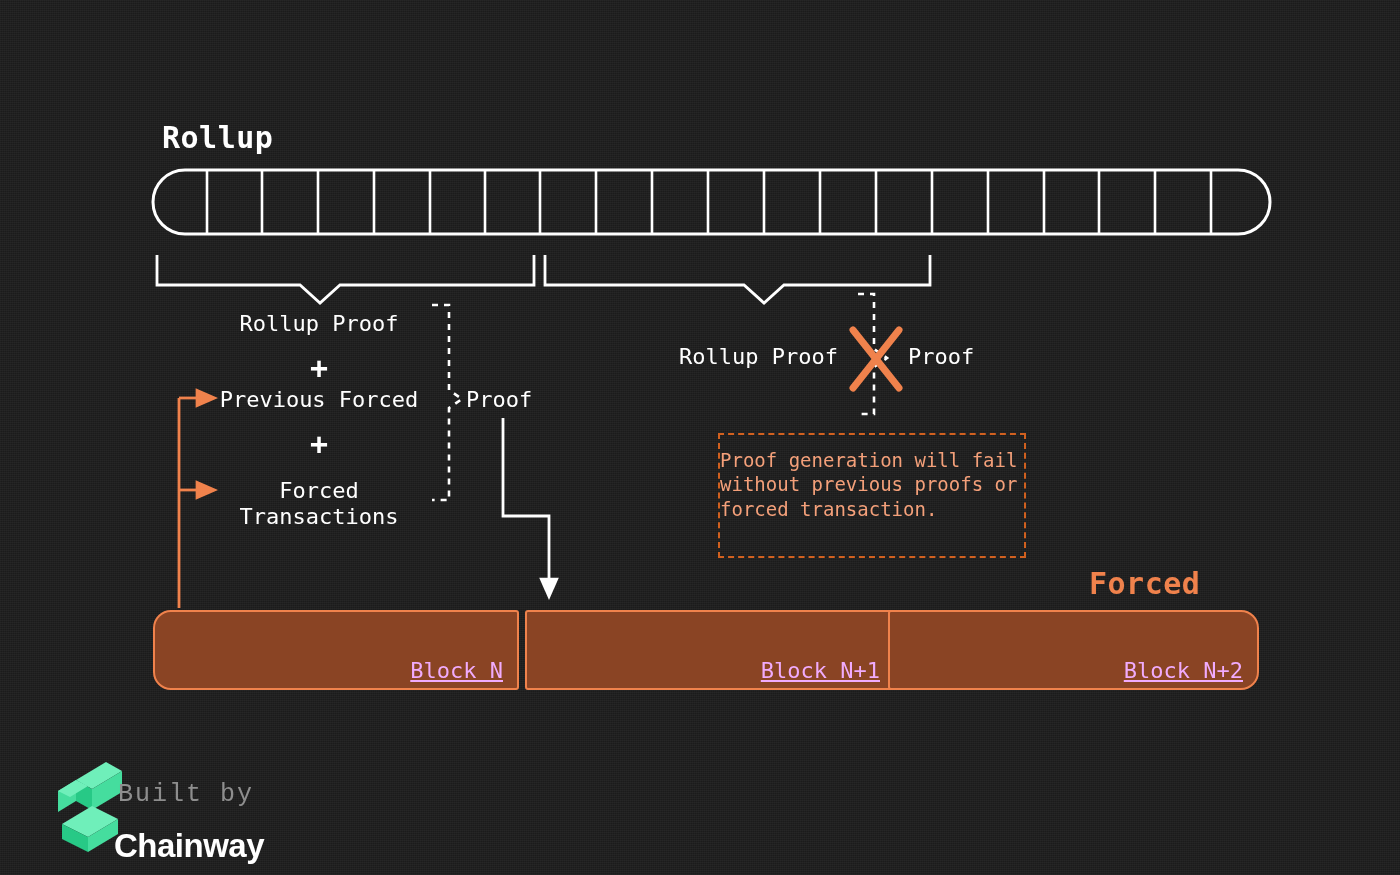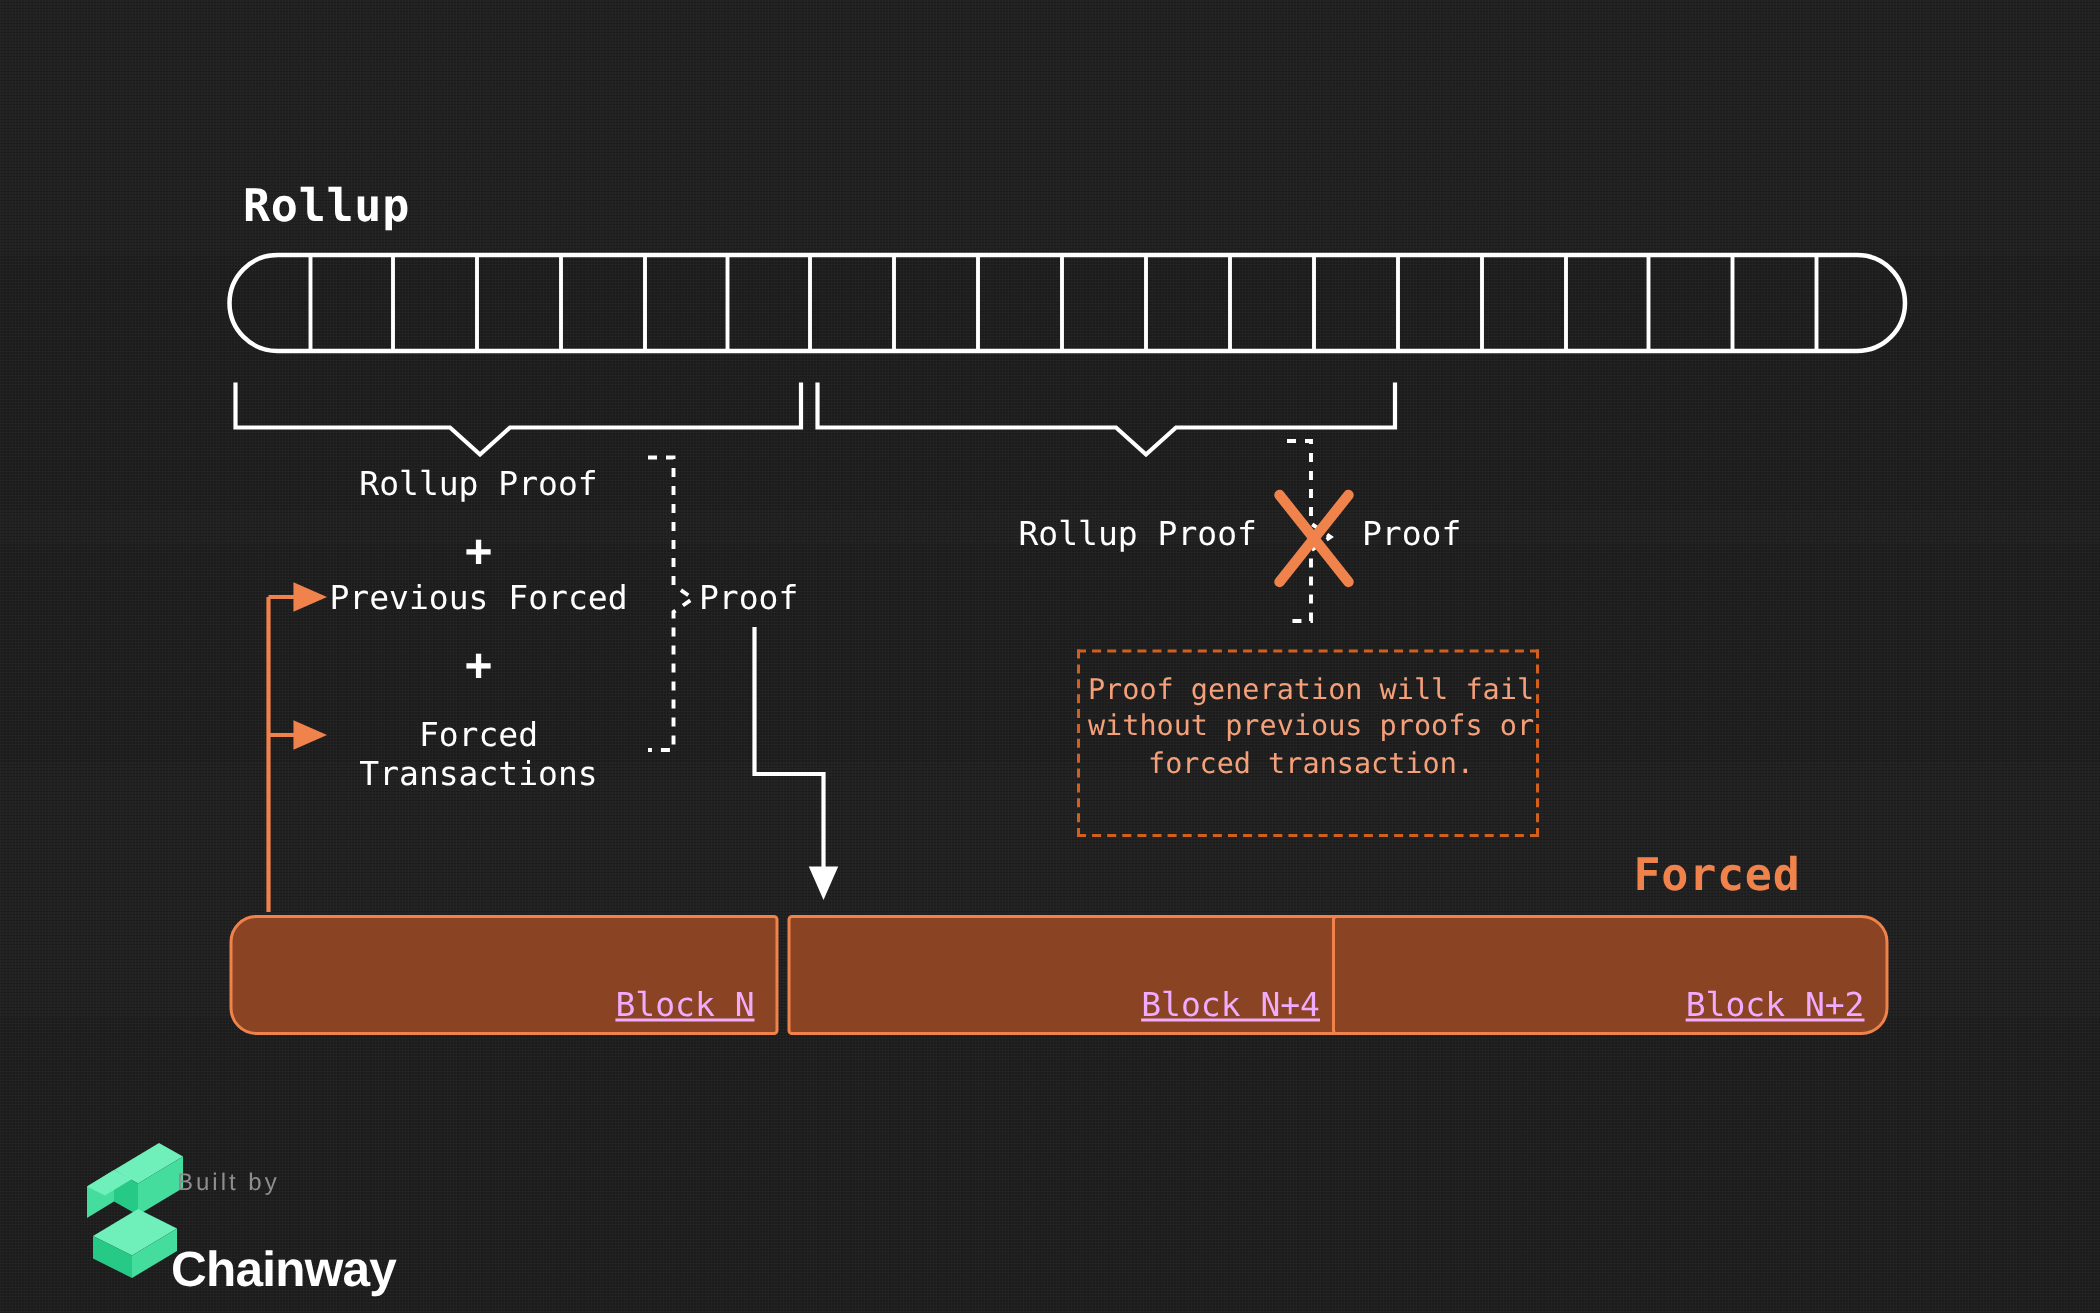--- a/index.html
+++ b/index.html
@@ -53,43 +53,43 @@
   #f-proof-r{left:908px;top:344px;font-size:22px;color:#ffffff;}
 
   
   #warning-box{
     position:absolute;left:718px;top:433px;width:308px;height:125px;
     border:2px dashed #d1601f;
     box-sizing:border-box;
   }
   #warning-text{
     position:absolute;left:0;top:13px;width:308px;
-    text-align:center;color:#f4a07a;font-size:19px;line-height:1.28;
+    color:#f4a07a;font-size:19px;line-height:1.28;
     font-family:"DejaVu Sans Mono", monospace;
   }
 
   
   .btc-block{
     position:absolute;top:610px;height:80px;
     background:#8a4424;
     border:2px solid #f0824c;
     box-sizing:border-box;
   }
   #block-n{left:153px;width:366px;border-radius:18px 3px 3px 18px;}
   #block-n1{left:525px;width:371px;border-radius:3px;}
   #block-n2{left:888px;width:371px;border-radius:3px 18px 18px 3px;}
   .btc-label{
     position:absolute;right:14px;bottom:5px;
     color:#f0abfc;font-size:22px;
     font-family:"DejaVu Sans Mono", monospace;white-space:pre;text-decoration:underline;
   }
   #built-by{
     position:absolute;left:118px;top:780px;
-    font-size:16px;color:#8e8e8e;letter-spacing:2px;
-    font-family:Liberation Sans, sans-serif;
+    font-size:25px;color:#8e8e8e;letter-spacing:2px;
+    font-family:Liberation Mono, monospace;
   }
   #brand-name{
     position:absolute;left:114px;top:802px;
     font-size:33px;font-weight:bold;color:#ffffff;
     font-family:"Liberation Sans", sans-serif;letter-spacing:-0.5px;margin-top:25px;
   }
 </style>
 </head>
 <body>
 
@@ -188,21 +188,21 @@
     <div id="warning-text">Proof generation will
 fail without previous
 proofs or forced
 transaction.</div>
   </div>
 
   <div class="btc-block" id="block-n">
     <span class="btc-label">Block N</span>
   </div>
   <div class="btc-block" id="block-n1">
-    <span class="btc-label">Block N+4</span>
+    <span class="btc-label">Block N+1</span>
   </div>
   <div class="btc-block" id="block-n2">
     <span class="btc-label">Block N+2</span>
   </div>
 
   <div class="lbl" id="bitcoin-title">Forced</div>
 
   <div class="lbl" id="built-by">Built by</div>
   <div class="lbl" id="brand-name">Chainway</div>
 

